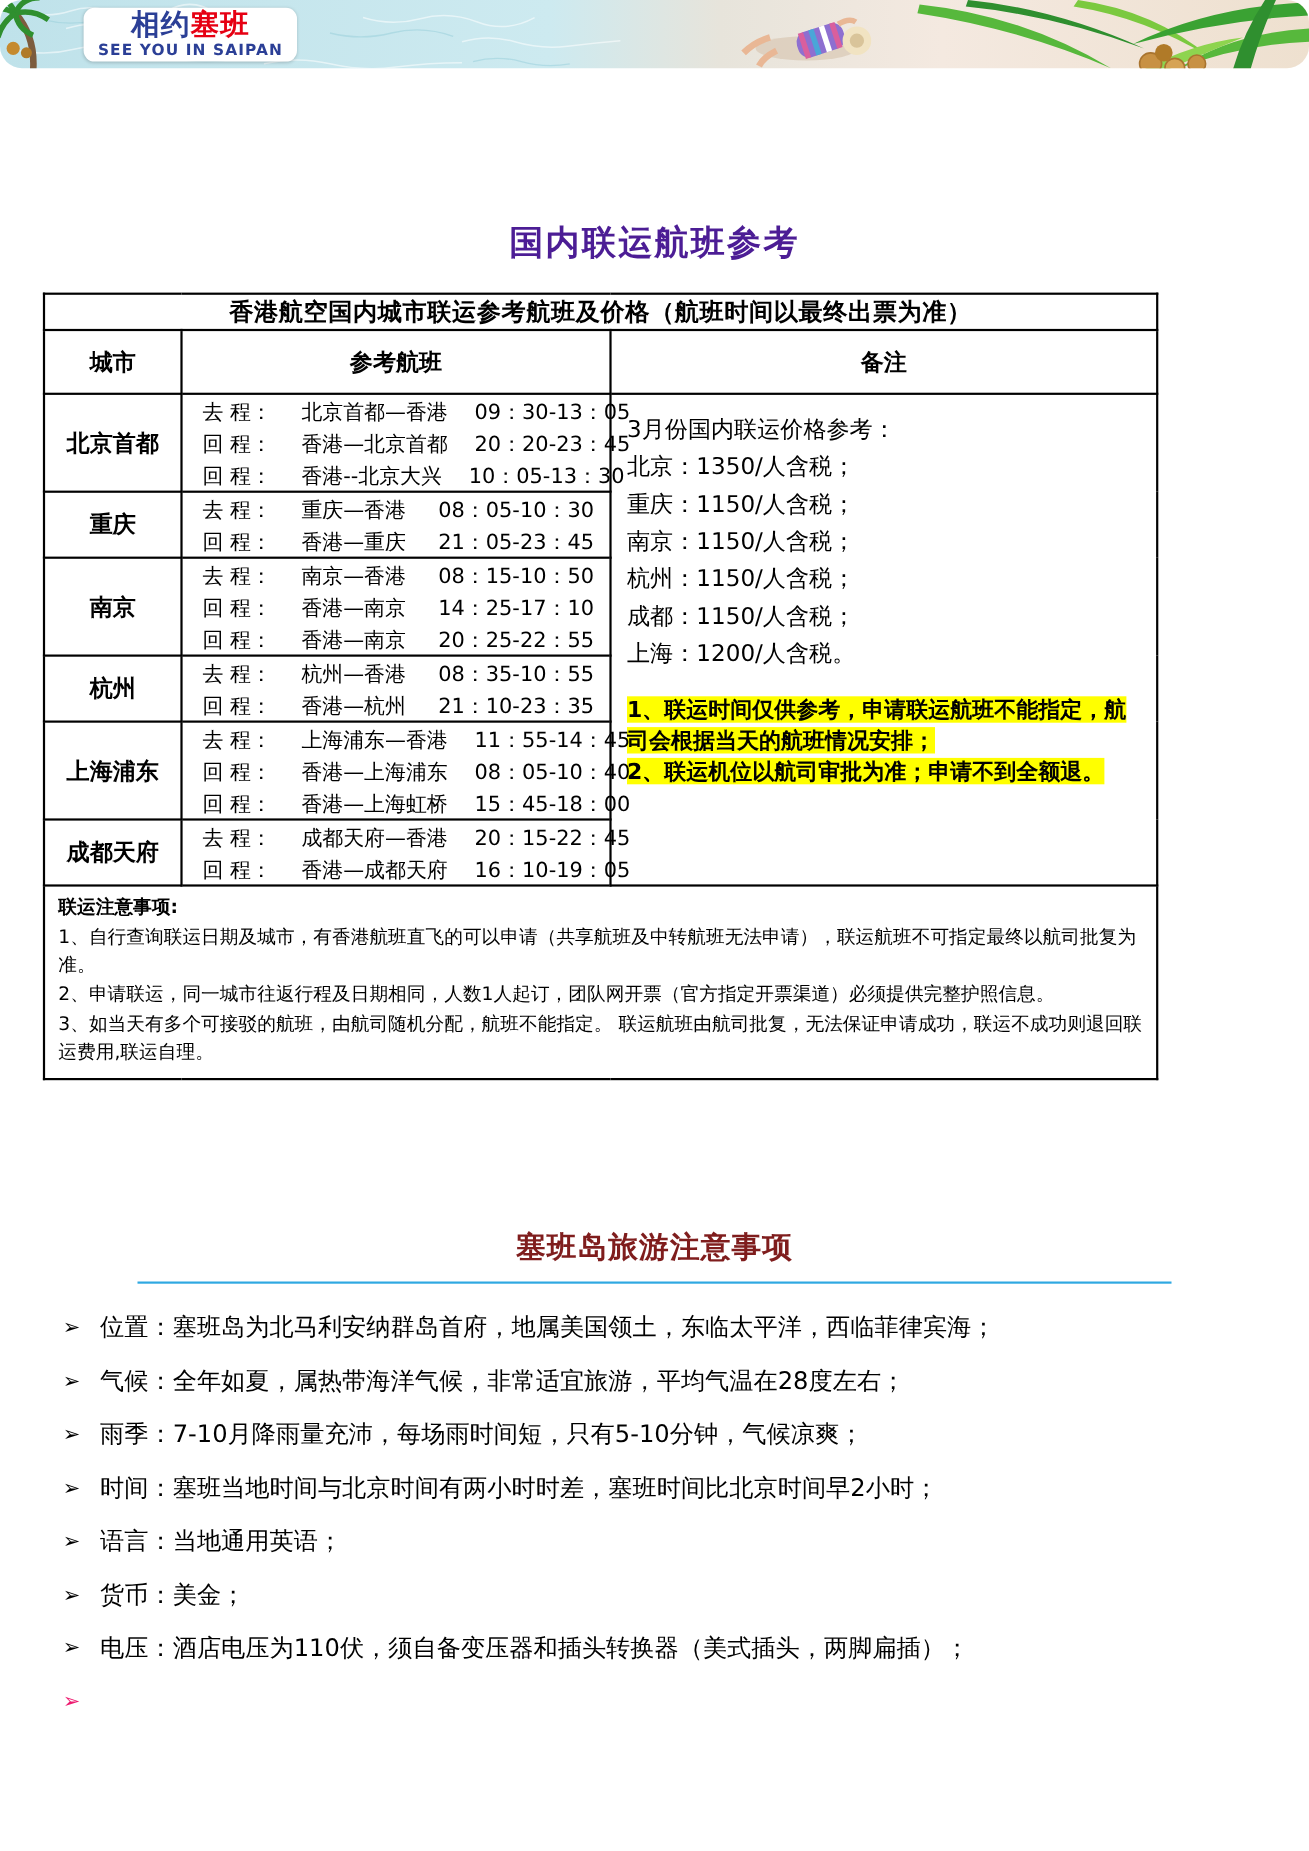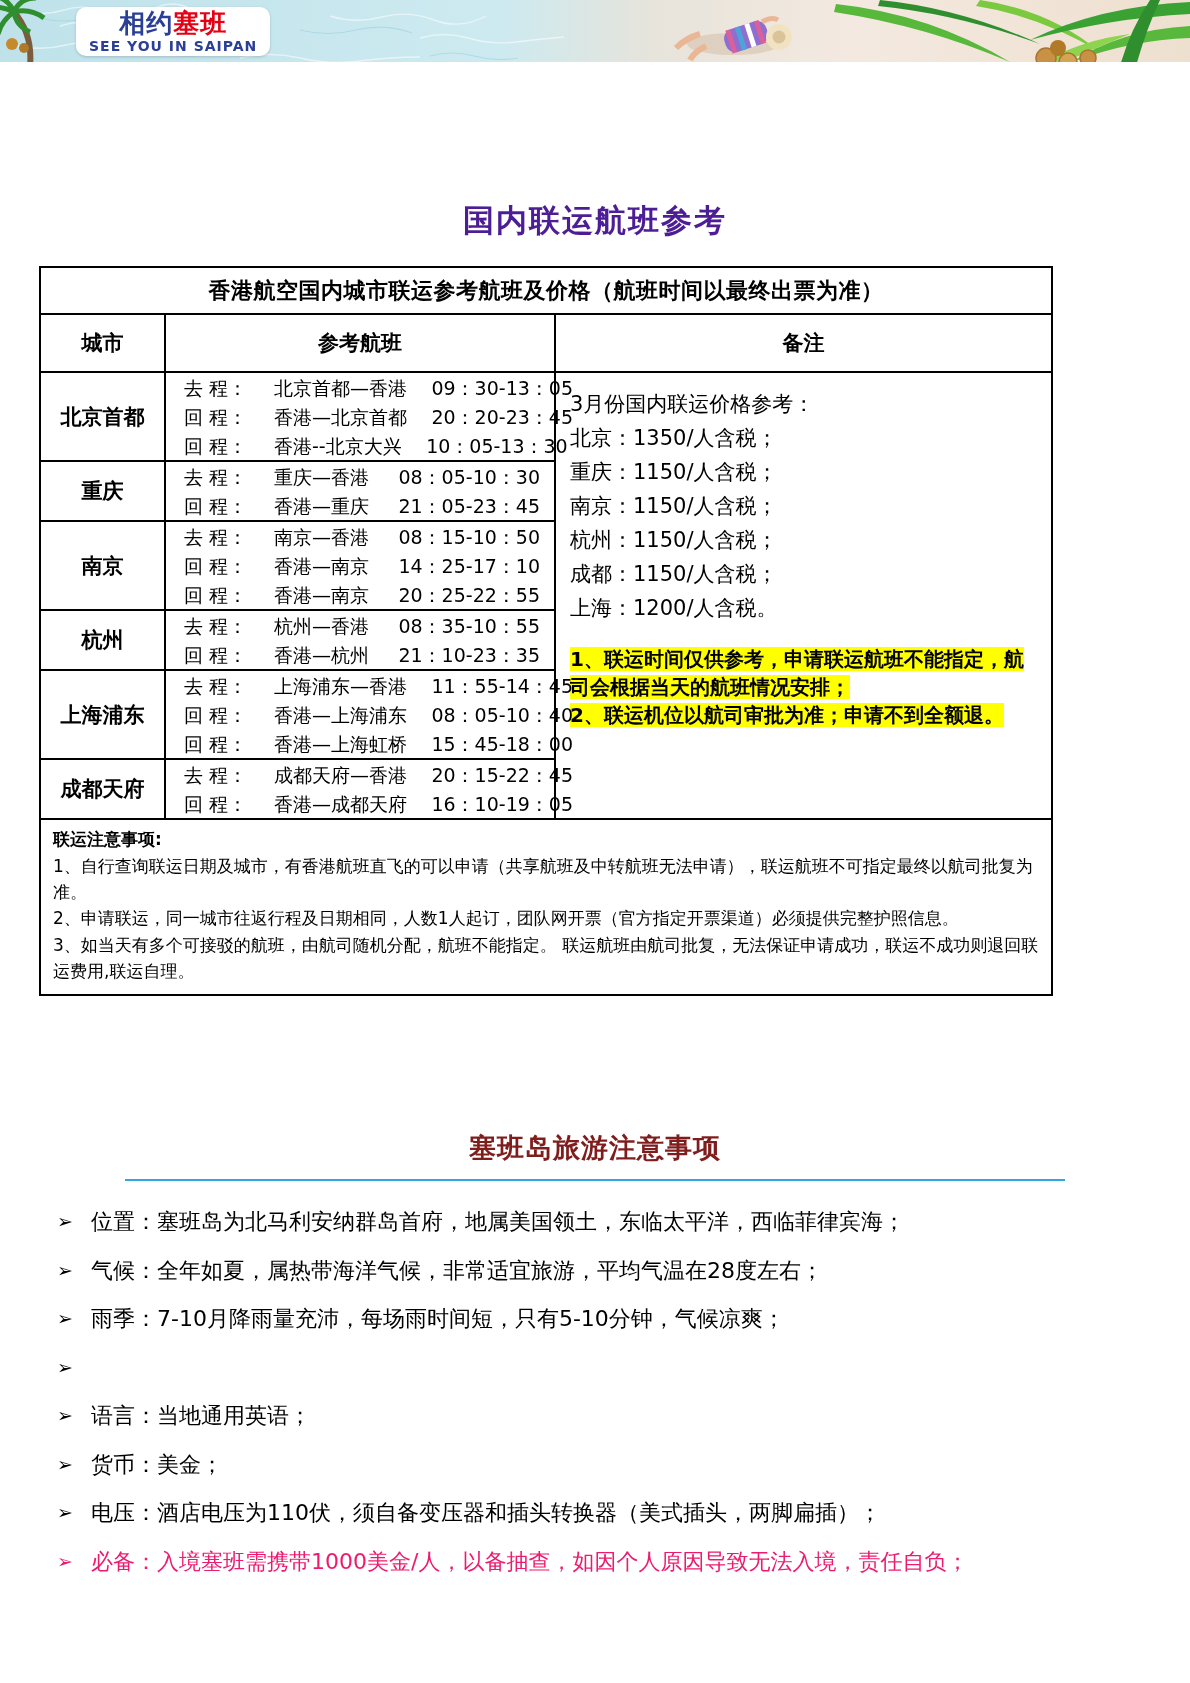--- a/index.html
+++ b/index.html
@@ -1,38 +1,38 @@
 <!DOCTYPE html>
 <html><head>
 <meta charset="utf-8">
 <style>
   * { margin:0; padding:0; box-sizing:border-box; }
   html,body { background:#ffffff; }
   body { font-family:"DejaVu Sans","Liberation Sans",sans-serif; color:#000; }
   .page { position:relative; width:1190px; height:1683px; margin:0 auto; background:#fff; overflow:hidden; }
 
   
-  .banner { position:relative; width:1190px; height:62px; overflow:hidden; }
+  .banner { position:relative; width:1190px; height:62px; overflow:hidden;border-radius:20px; }
   .banner svg.art { position:absolute; left:0; top:0; width:1190px; height:66px; display:block; }
   .logo { position:absolute; left:76px; top:7px; background:#ffffff; border-radius:10px;
           padding:3px 13px 2px; text-align:center; box-shadow:0 1px 3px rgba(0,0,0,.18); }
   .logo-line1 { font-size:26px; font-weight:700; line-height:1.05; letter-spacing:1px; }
   .c-blue { color:#2b3f96; }
   .c-red  { color:#e60013; }
   .logo-sub { font-size:14px; color:#2b3f96; letter-spacing:1px; margin-top:1px; font-weight:600; }
 
   
   .sec1-title { margin-top:138px; text-align:center; font-size:31px; font-weight:700;
                 color:#4c1d95; letter-spacing:2px; }
 
   
   table.flights { border-collapse:collapse; table-layout:fixed; width:1012px; margin:24px 0 0 39px; }
   table.flights td, table.flights th { border:2px solid #000; }
   .col-city { width:125px; } .col-fl { width:390px; } .col-rm { width:497px; }
-  td.caption { height:47px; text-align:center; font-size:22px; font-weight:700; letter-spacing:.5px; }
+  td.caption { height:33px; text-align:center; font-size:22px; font-weight:700; letter-spacing:.5px; }
   tr.colhead th { height:58px; font-size:21px; font-weight:700; text-align:center; }
   td.city { text-align:center; font-weight:700; font-size:21px; }
   td.fl { padding:0 0 0 18px; vertical-align:middle; }
   .fline { display:flex; align-items:flex-end; height:29px; font-size:19px; white-space:nowrap; }
   .fline .dir   { width:90px; flex:0 0 auto; }
   .fline .route { flex:1 1 auto; }
   .fline .time  { flex:0 0 auto; width:180px; text-align:right; padding-right:14px; }
   td.remarks { vertical-align:top; padding:14px 12px 0 14px; font-size:21px; }
   .price-line { line-height:34px; }
   .hl-wrap { margin-top:20px; font-weight:700; font-size:20px; line-height:28px; }
@@ -290,32 +290,32 @@
       <li>
         <span class="marker">➢</span>
         <span class="tip-text">气候：全年如夏，属热带海洋气候，非常适宜旅游，平均气温在28度左右；</span>
       </li>
       <li>
         <span class="marker">➢</span>
         <span class="tip-text">雨季：7-10月降雨量充沛，每场雨时间短，只有5-10分钟，气候凉爽；</span>
       </li>
       <li>
         <span class="marker">➢</span>
+        <span class="tip-text">时间：塞班当地时间与北京时间有两小时时差，塞班时间比北京时间早2小时；</span>
       </li>
       <li>
         <span class="marker">➢</span>
         <span class="tip-text">语言：当地通用英语；</span>
       </li>
       <li>
         <span class="marker">➢</span>
         <span class="tip-text">货币：美金；</span>
       </li>
       <li>
         <span class="marker">➢</span>
         <span class="tip-text">电压：酒店电压为110伏，须自备变压器和插头转换器（美式插头，两脚扁插）；</span>
       </li>
       <li class="pink">
         <span class="marker">➢</span>
-        <span class="tip-text">必备：入境塞班需携带1000美金/人，以备抽查，如因个人原因导致无法入境，责任自负；</span>
       </li>
     </ul>
 
 </div>
 
 </body></html>

